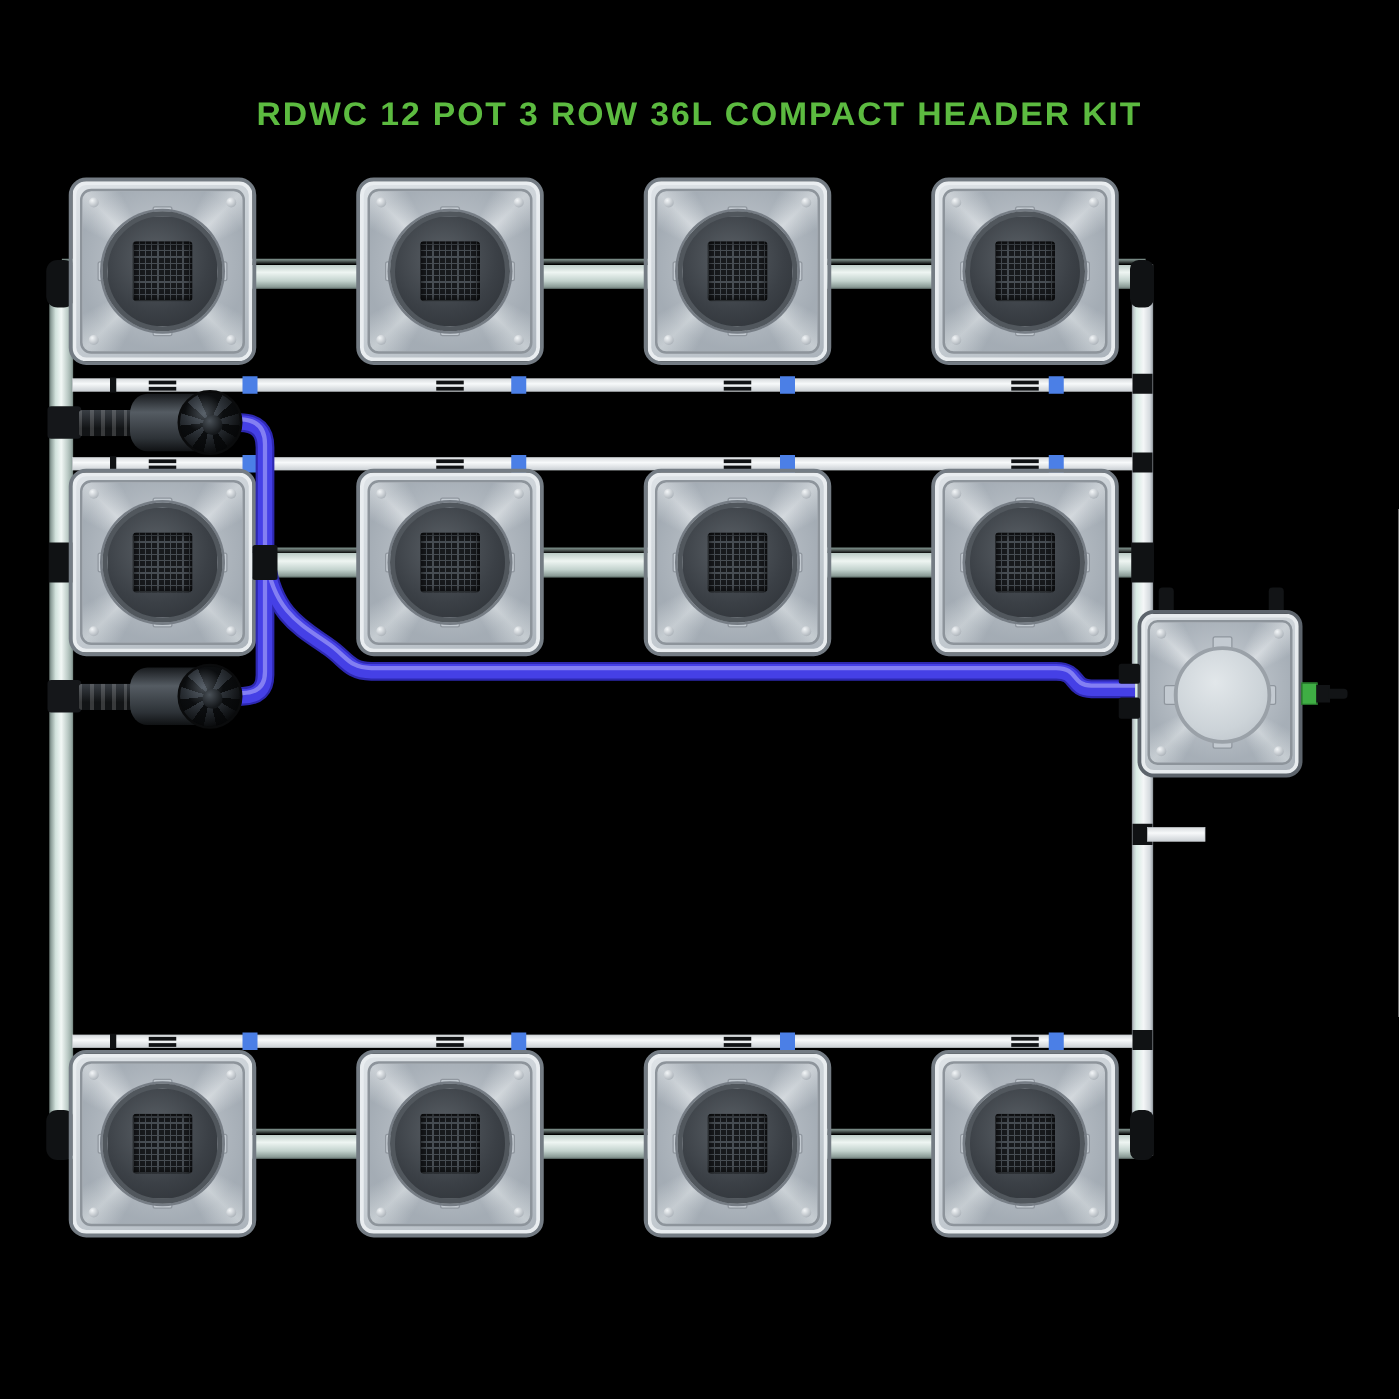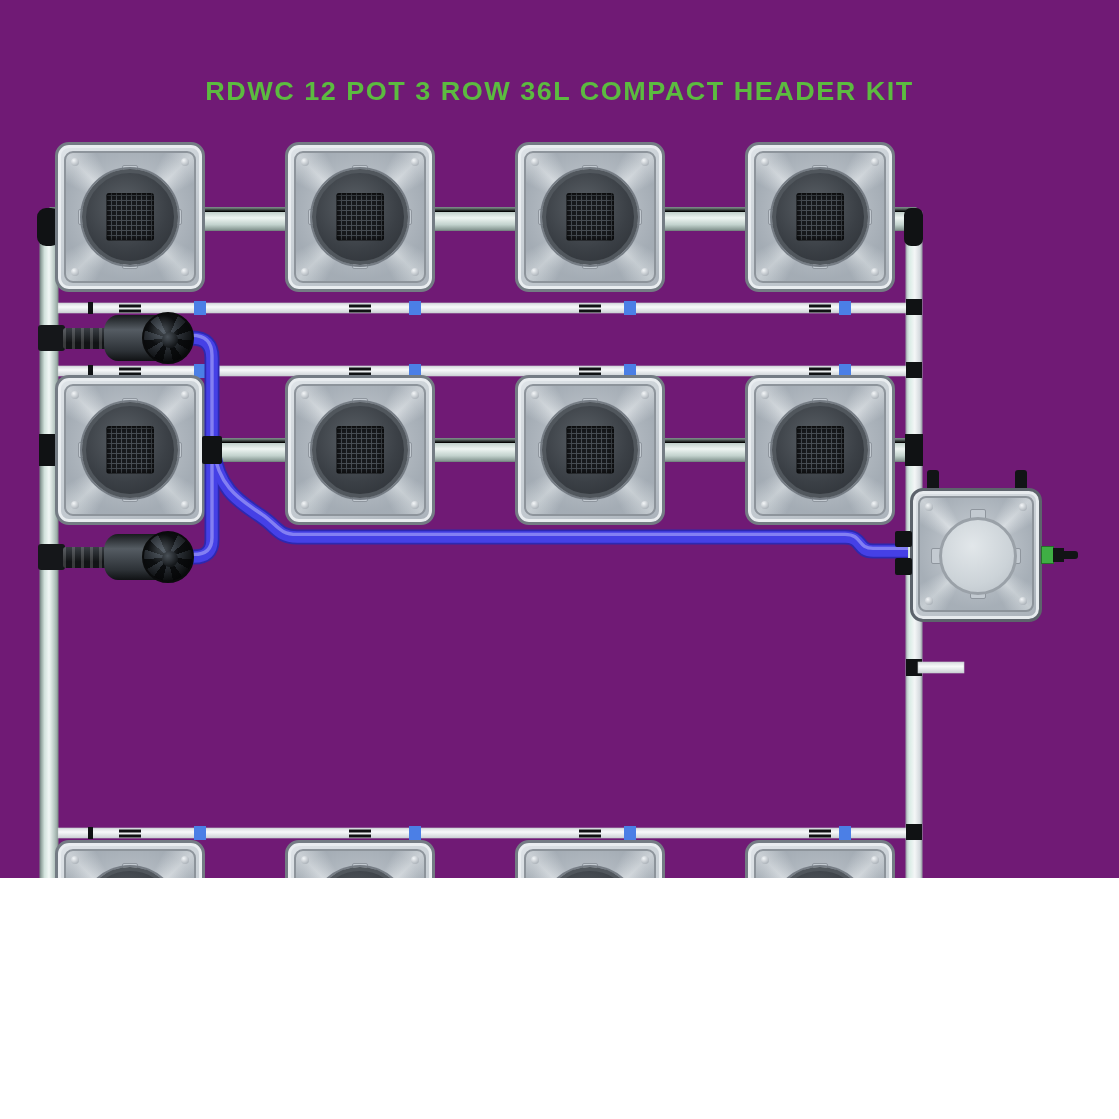--- a/index.html
+++ b/index.html
@@ -1,16 +1,16 @@
 <!DOCTYPE html>
 <html style="--accent-green: #5cbb40; --tube-blue: #4540e6; --tube-blue-dark: #2d28b0; --tube-blue-light: #8e8bf5; --clip-blue: #4b7fe6; --pipe-gray-green: #cdddd8; --white-pipe: #f0f2f4; --pot-gray: #c6cdd3; --black-fitting: #141618; --valve-green: #3fae44; --background: #ffffff;"><head>
 <meta charset="utf-8">
 <style>
   html,body{margin:0;padding:0;background:#fff;}
-  .canvas{position:relative;width:1119px;height:878px;background:#701a75;overflow:hidden;
+  .canvas{position:relative;width:1119px;height:1119px;background:#000000;overflow:hidden;
           font-family:"Liberation Sans",sans-serif;}
   .layer{position:absolute;left:0;top:0;width:1119px;height:1119px;}
 
   .title{position:absolute;left:0;top:76px;width:1119px;text-align:center;
          font-size:27px;font-weight:700;letter-spacing:1.5px;
          color:var(--accent-green,#5cbb40);transform:scaleY(.97);}
 
   
   .pot{position:absolute;width:150px;height:150px;border-radius:14px;
        background:linear-gradient(150deg,#dfe4e8,#c6cdd3 55%,#aab2ba);

